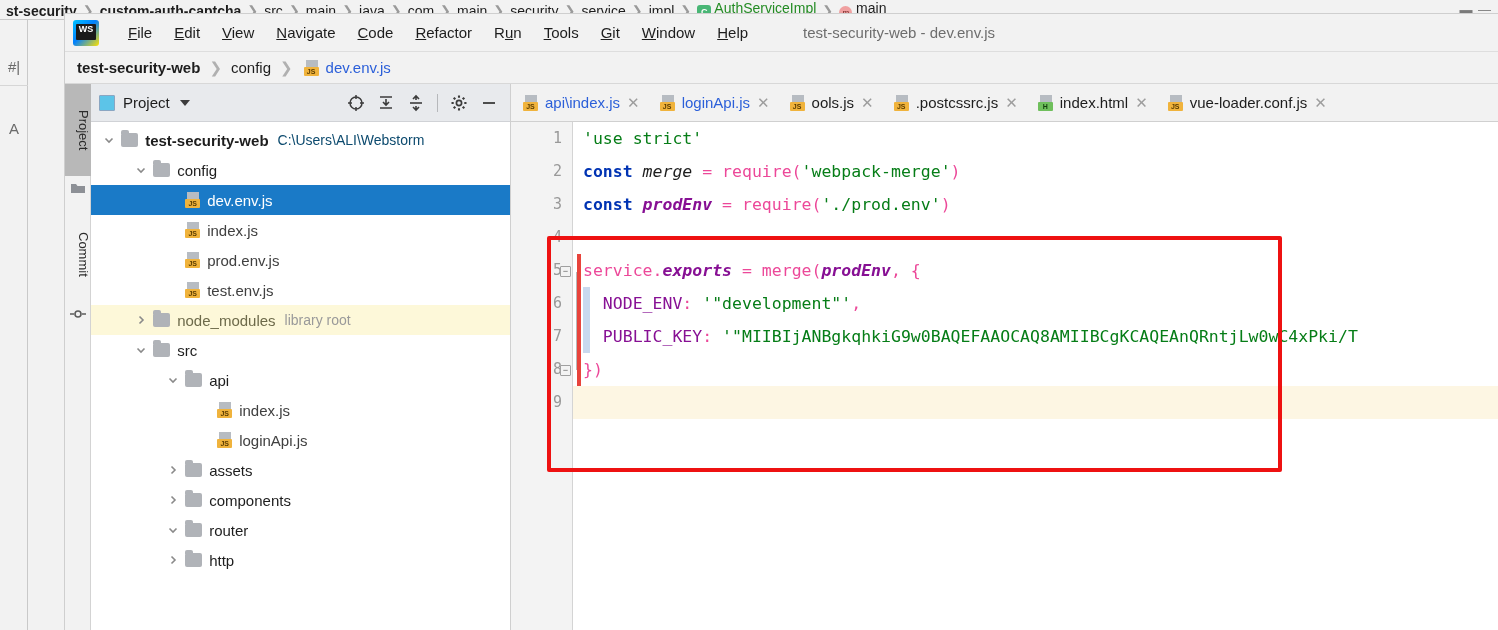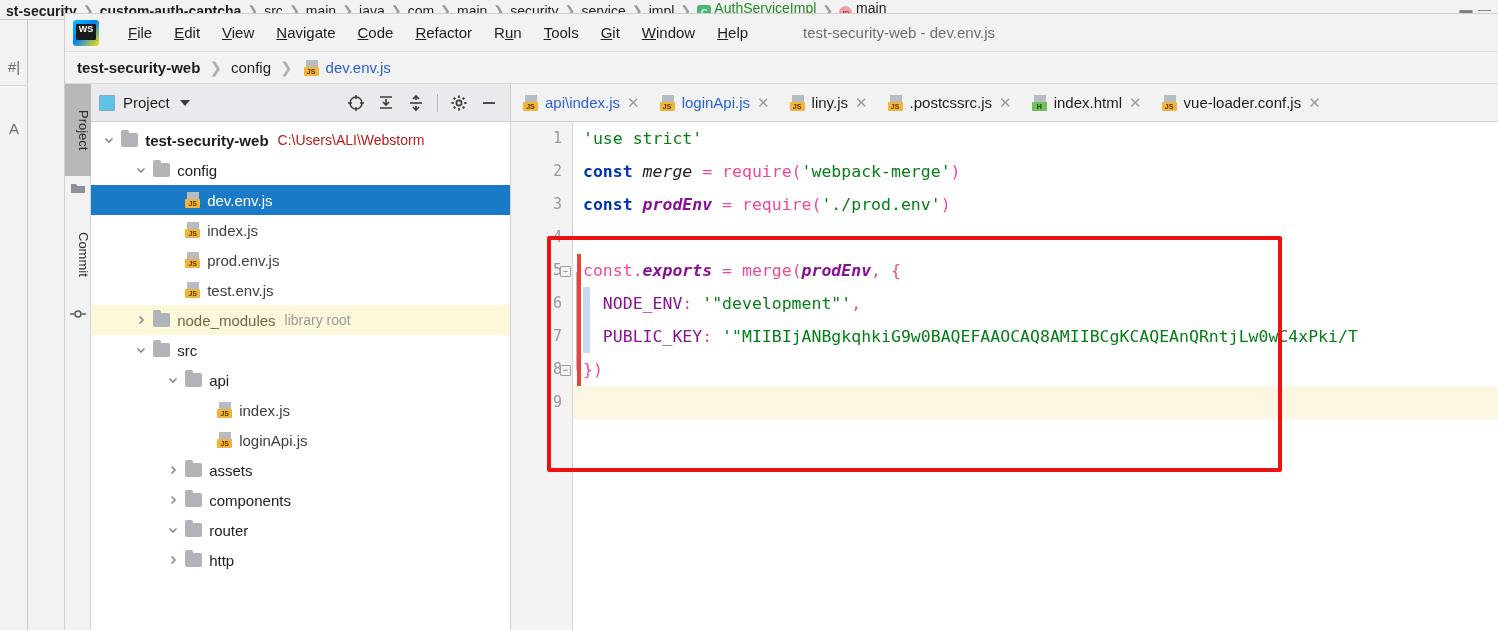--- a/index.html
+++ b/index.html
@@ -166,21 +166,21 @@
   .fileicon .badge {
     position:absolute; left:0px; top:7px; width:15px; height:9px;
     background:#f0b33c; color:#5a3c00; font-size:7px; font-weight:bold;
     line-height:9px; text-align:center; border-radius:1px;
     font-family:"Liberation Sans", sans-serif;
   }
   .fileicon.html .badge { background:#6fbf5c; color:#14400d; }
   .tlabel.blue { color:#404040; }
   .trow.selected .tlabel.blue { color:#ffffff; }
   .tlabel.bold { font-weight:bold; }
-  .tpath { color:#b91c1c; margin-left:9px; font-size:14px; }
+  .tpath { color:#0c4a6e; margin-left:9px; font-size:14px; }
   .tlabel.lib { color:#6d6a4a; }
   .tsub { color:#9a9a9a; margin-left:9px; font-size:14px;}
 
   
   .editor-area { flex:1 1 auto; display:flex; flex-direction:column; background:#ffffff; position:relative;}
   .tabbar {
     height:38px; background:#f2f2f2; display:flex; align-items:stretch;
     border-bottom:1px solid #d0d0d0; overflow:hidden; flex:0 0 auto;
   }
   .etab {
@@ -449,21 +449,21 @@
                 <span class="badge">JS</span>
               </span>
               <span class="lbl">loginApi.js</span>
               <span class="close">✕</span>
             </div>
             <div class="etab dark">
               <span class="fileicon">
                 <span class="sheet"></span>
                 <span class="badge">JS</span>
               </span>
-              <span class="lbl">liny.js</span>
+              <span class="lbl">ools.js</span>
               <span class="close">✕</span>
             </div>
             <div class="etab dark">
               <span class="fileicon">
                 <span class="sheet"></span>
                 <span class="badge">JS</span>
               </span>
               <span class="lbl">.postcssrc.js</span>
               <span class="close">✕</span>
             </div>
@@ -500,21 +500,21 @@
               <div class="gline">6</div>
               <div class="gline">7</div>
               <div class="gline">8</div>
               <div class="gline">9</div>
             </div>
           <div class="code" id="code">
               <div class="cline"><span class="str">'use strict'</span></div>
               <div class="cline"><span class="kw">const </span><span class="var">merge</span><span class="pl"> = require(</span><span class="str">'webpack-merge'</span><span class="pl">)</span></div>
               <div class="cline"><span class="kw">const </span><span class="varp">prodEnv</span><span class="pl"> = require(</span><span class="str">'./prod.env'</span><span class="pl">)</span></div>
               <div class="cline"></div>
-              <div class="cline"><span class="pl">const.</span><span class="varp">exports</span><span class="pl"> = merge(</span><span class="varp">prodEnv</span><span class="pl">, {</span></div>
+              <div class="cline"><span class="pl">service.</span><span class="varp">exports</span><span class="pl"> = merge(</span><span class="varp">prodEnv</span><span class="pl">, {</span></div>
               <div class="cline"><span class="indent-guide"></span><span class="prop">  NODE_ENV</span><span class="pl">: </span><span class="str">'"development"'</span><span class="pl">,</span></div>
               <div class="cline"><span class="indent-guide"></span><span class="prop">  PUBLIC_KEY</span><span class="pl">: </span><span class="str">'"MIIBIjANBgkqhkiG9w0BAQEFAAOCAQ8AMIIBCgKCAQEAnQRntjLw0wC4xPki/T</span></div>
               <div class="cline"><span class="pl">})</span></div>
               <div class="cline curr"></div>
             </div>
           <div class="redbox" style="left:36px; top:114px; width:735px; height:236px;"></div>
         </div>
       </div>
 
     </div>

